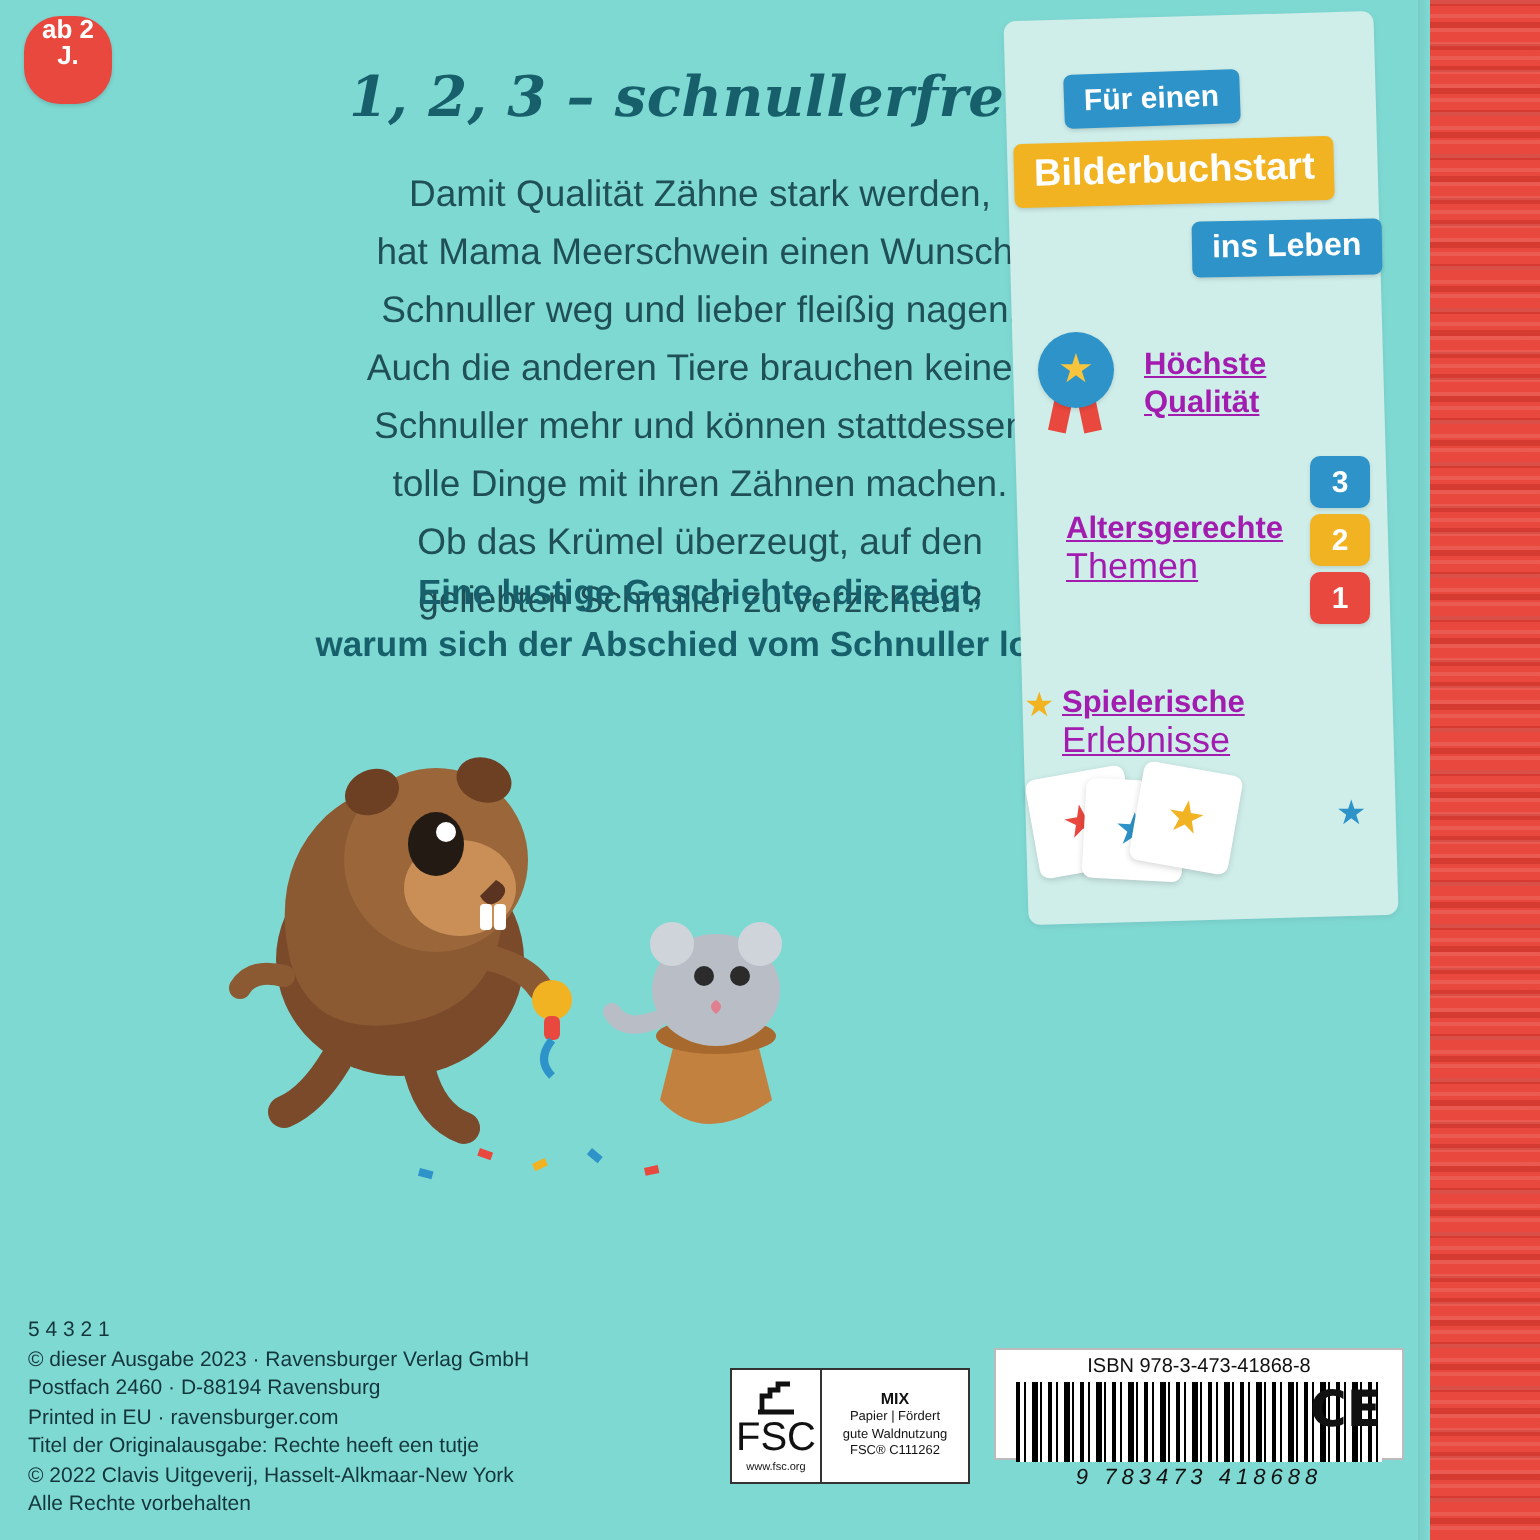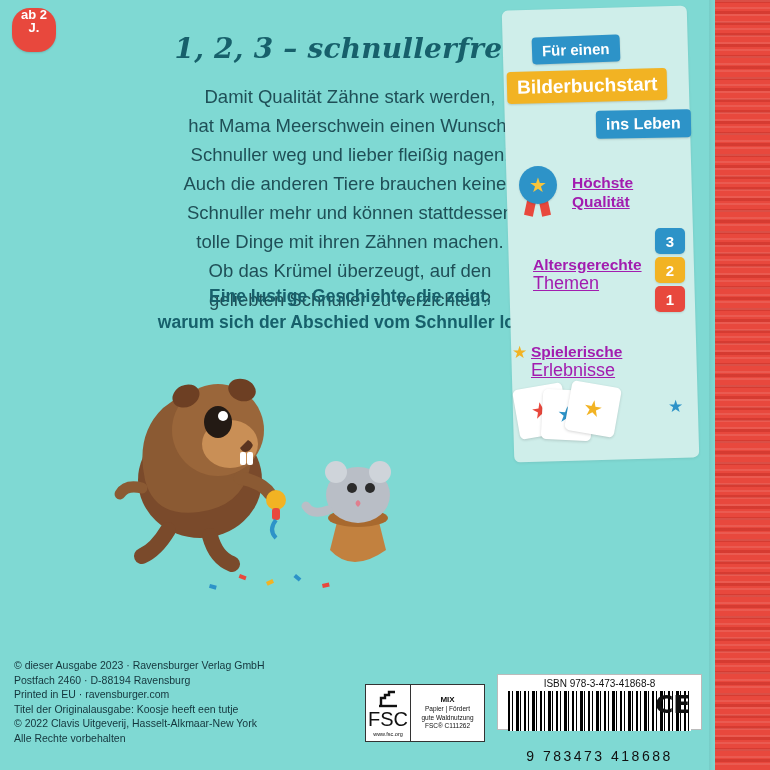--- a/index.html
+++ b/index.html
@@ -283,26 +283,27 @@
   .bars {
     height: 40px;
     margin: 0 10px;
     background-image: repeating-linear-gradient(90deg,
       #000 0px, #000 2px, #fff 2px, #fff 4px,
       #000 4px, #000 5px, #fff 5px, #fff 8px,
       #000 8px, #000 11px, #fff 11px, #fff 12px,
       #000 12px, #000 13px, #fff 13px, #fff 16px);
   }
   .digits {
-    margin-top: 17px;
+    margin-top: 2px;
     display: flex;
     justify-content: center;
-    font-size: 14px;
+    font-size: 11px;
     letter-spacing: 2.5px;
     color: #111;
+    font-style: italic;
   }
   .ce {
     position: absolute;
     left: 655px; top: 690px;
     font-size: 25px;
     font-weight: 700;
     color: #111;
     font-family: "DejaVu Sans", sans-serif;
   }
 </style>
@@ -435,24 +436,25 @@
       <rect x="150" y="214" width="7" height="4" fill="#e8483d" transform="rotate(20 150 214)"></rect>
       <rect x="176" y="222" width="7" height="4" fill="#f2b323" transform="rotate(-25 176 222)"></rect>
       <rect x="206" y="214" width="7" height="4" fill="#2d93c8" transform="rotate(40 206 214)"></rect>
       <rect x="232" y="224" width="7" height="4" fill="#e8483d" transform="rotate(-12 232 224)"></rect>
       <rect x="120" y="224" width="7" height="4" fill="#2d93c8" transform="rotate(15 120 224)"></rect>
     </svg>
   </div>
 
 
   <div class="imprint">
+    <div>5  4  3  2  1</div>
     <div>© dieser Ausgabe 2023 · Ravensburger Verlag GmbH</div>
     <div>Postfach 2460 · D-88194 Ravensburg</div>
     <div>Printed in EU · ravensburger.com</div>
-    <div>Titel der Originalausgabe: Koosje heeft een tutje</div>
+    <div>Titel der Originalausgabe: Rechte heeft een tutje</div>
     <div>© 2022 Clavis Uitgeverij, Hasselt-Alkmaar-New York</div>
     <div>Alle Rechte vorbehalten</div>
   </div>
 
   <div class="fsc">
     <div class="fsc-left">
       <svg width="22" height="20" viewBox="0 0 22 20">
         <path d="M4 17 L4 9 L8 9 L8 6 L12 6 L12 3 L18 3" stroke="#111" stroke-width="2.4" fill="none"></path>
         <path d="M2 17 L20 17" stroke="#111" stroke-width="2.4" fill="none"></path>
       </svg>

